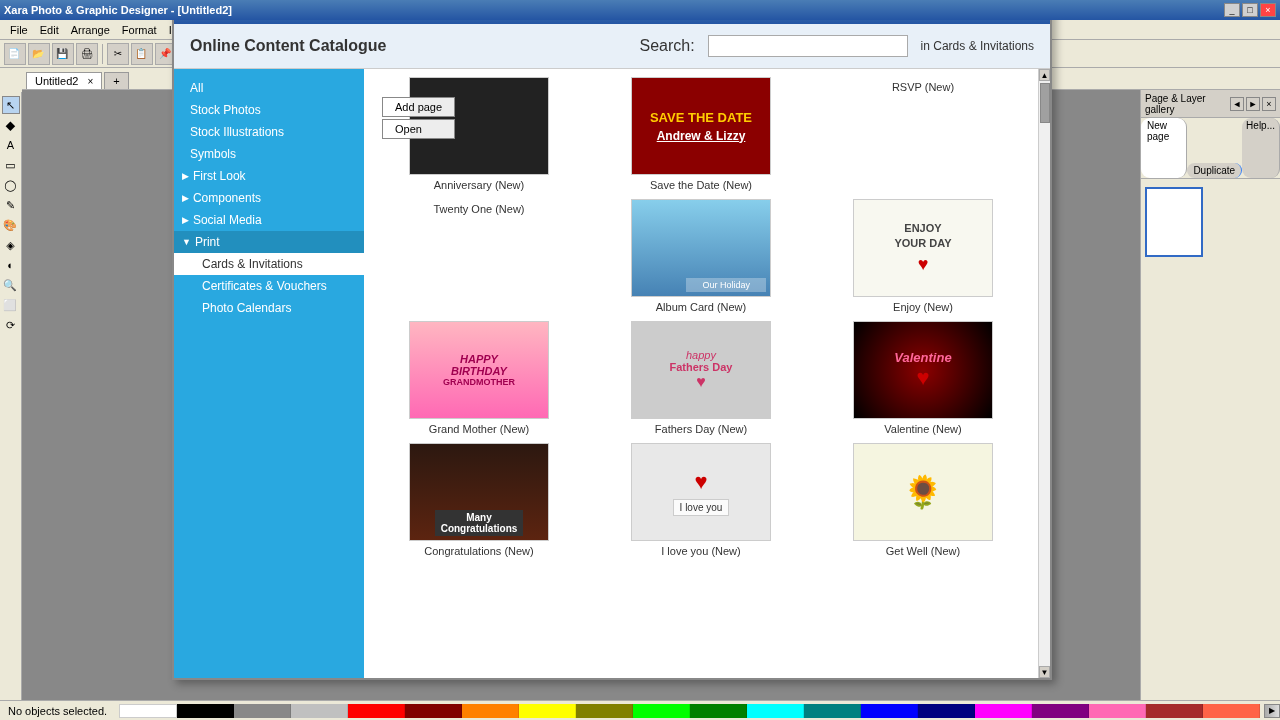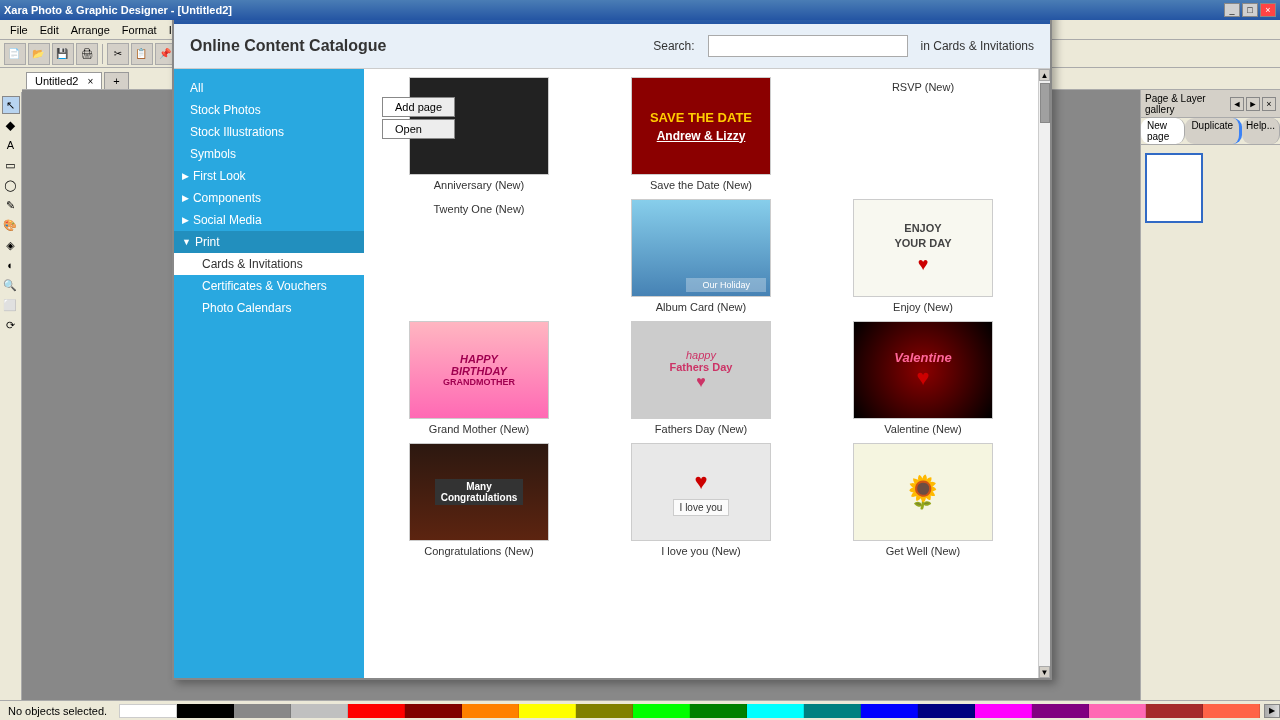--- a/index.html
+++ b/index.html
@@ -35,21 +35,21 @@
     
     .catalogue-dialog { position: absolute; left: 172px; top: 0; width: 880px; height: 680px; background: white; border: 2px solid #888; box-shadow: 4px 4px 8px rgba(0,0,0,0.3); z-index: 10; }
     .dialogue-title-bar { height: 22px; background: linear-gradient(to bottom, #4a7db5, #2455a3); display: flex; align-items: center; justify-content: space-between; padding: 0 4px; }
     .dialogue-title-text { color: white; font-size: 11px; }
     .dialogue-title-buttons { display: flex; gap: 2px; }
     .dialogue-btn { width: 16px; height: 14px; background: #d0d0d0; border: 1px solid #888; font-size: 9px; display: flex; align-items: center; justify-content: center; cursor: pointer; }
 
     
     .catalogue-header { height: 45px; background: #e8f0f8; border-bottom: 1px solid #ccc; display: flex; align-items: center; padding: 0 16px; gap: 13px; }
     .catalogue-title { font-size: 16px; font-weight: bold; color: #333; flex: 1; }
-    .search-label { font-size: 12px; color: #333; }
+    .search-label { font-size: 16px; color: #333; }
     .search-input { width: 200px; height: 22px; border: 1px solid #aaa; padding: 0 4px; font-size: 12px; }
     .search-context { font-size: 12px; color: #333; }
 
     
     .catalogue-body { display: flex; height: calc(100% - 67px); }
 
     
     .catalogue-nav { width: 190px; background: #29a8e0; padding: 8px 0; overflow-y: auto; }
     .nav-item { padding: 4px 16px; font-size: 12px; color: white; cursor: pointer; display: flex; align-items: center; gap: 4px; }
     .nav-item.selected { background: white; color: #333; }
@@ -162,21 +162,21 @@
       <div style="height:28px;background:#d4d0c8;border-bottom:1px solid #aaa;display:flex;align-items:center;justify-content:space-between;padding:0 4px;font-size:10px;">
         <span>Page &amp; Layer gallery</span>
         <div style="display:flex;gap:2px;">
           <div class="panel-btn">◄</div>
           <div class="panel-btn">►</div>
           <div class="panel-btn">×</div>
         </div>
       </div>
       <div style="display:flex;border-bottom:1px solid #aaa;">
         <div class="panel-tab active" style="font-size:10px;padding:2px 6px;background:white;border-right:1px solid #aaa;cursor:pointer;">New page</div>
-        <div class="panel-tab" style="font-size:10px;padding:2px 6px;background:#d4d0c8;border-right:3px solid #3b82f6;cursor:pointer;">Duplicate</div>
+        <div class="panel-tab" style="font-size:10px;padding:2px 6px;background:#d4d0c8;border-right:1px solid #3b82f6;cursor:pointer;margin-top:45px;">Duplicate</div>
         <div class="panel-tab" style="font-size:10px;padding:2px 4px;background:#d4d0c8;cursor:pointer;">Help...</div>
       </div>
       <div style="padding:4px;">
         <div style="display:flex;gap:4px;margin-top:4px;">
           <div style="width:58px;height:70px;background:white;border:2px solid #316ac5;cursor:pointer;"></div>
         </div>
       </div>
     </div>
   </div>
 
@@ -307,21 +307,21 @@
                 <div style="color:#ff6699;font-size:13px;font-weight:bold;font-style:italic;">Valentine</div>
                 <div style="color:#cc0000;font-size:22px;">♥</div>
               </div>
             </div>
 
             <span class="item-label">Valentine (New)</span>
           </div>
 
           <div class="catalogue-item">
             <div class="item-thumb">
-              <div style="width:100%;height:100%;background:linear-gradient(to bottom,#2c1810,#5c2410);display:flex;flex-direction:column;align-items:center;justify-content:center;padding:4px;color:white;font-size:9px;">
+              <div style="width:100%;height:100%;background:linear-gradient(to bottom,#2c1810,#5c2410);display:flex;flex-direction:column;align-items:center;justify-content:flex-end;padding:4px;color:white;font-size:9px;">
                 <div style="background:#333;padding:2px 6px;font-size:10px;font-weight:bold;text-align:center;">Many<br>Congratulations</div>
               </div>
             </div>
 
             <span class="item-label">Congratulations (New)</span>
           </div>
 
           <div class="catalogue-item">
             <div class="item-thumb">
               <div style="width:100%;height:100%;background:#e8e8e8;display:flex;flex-direction:column;align-items:center;justify-content:center;">

